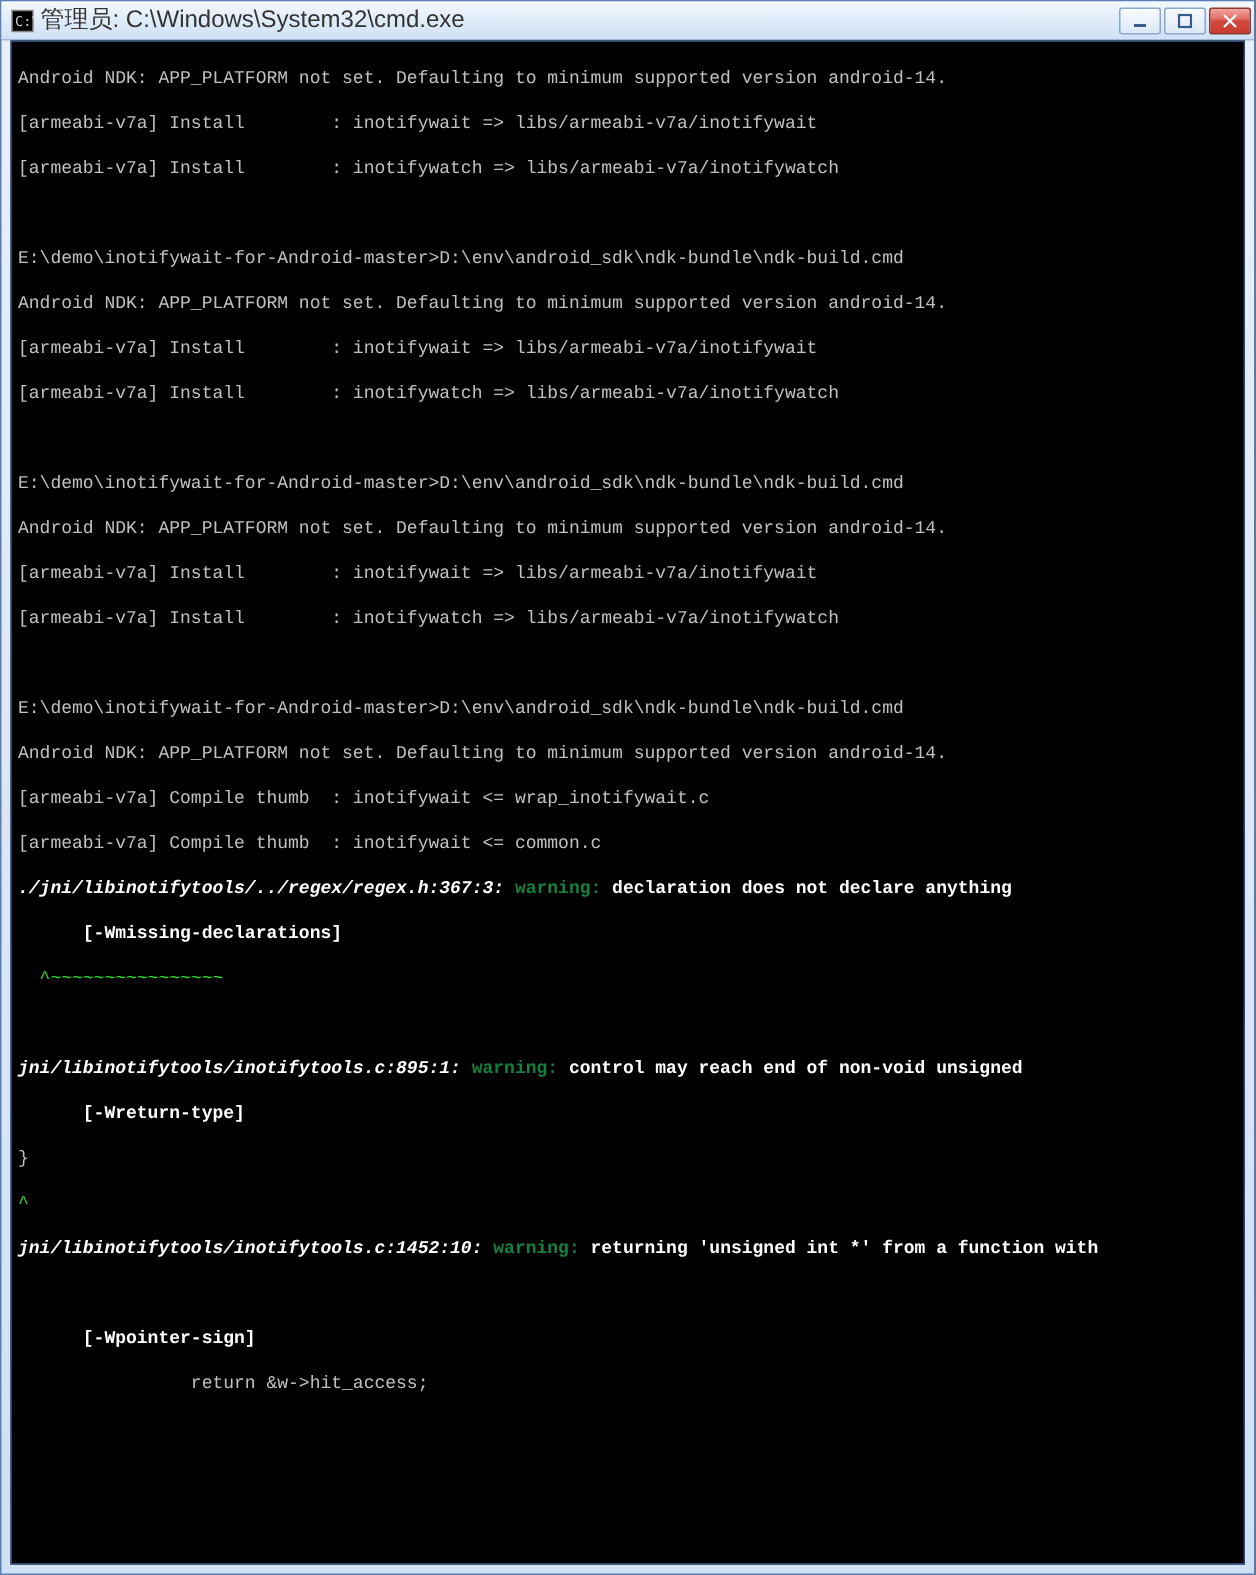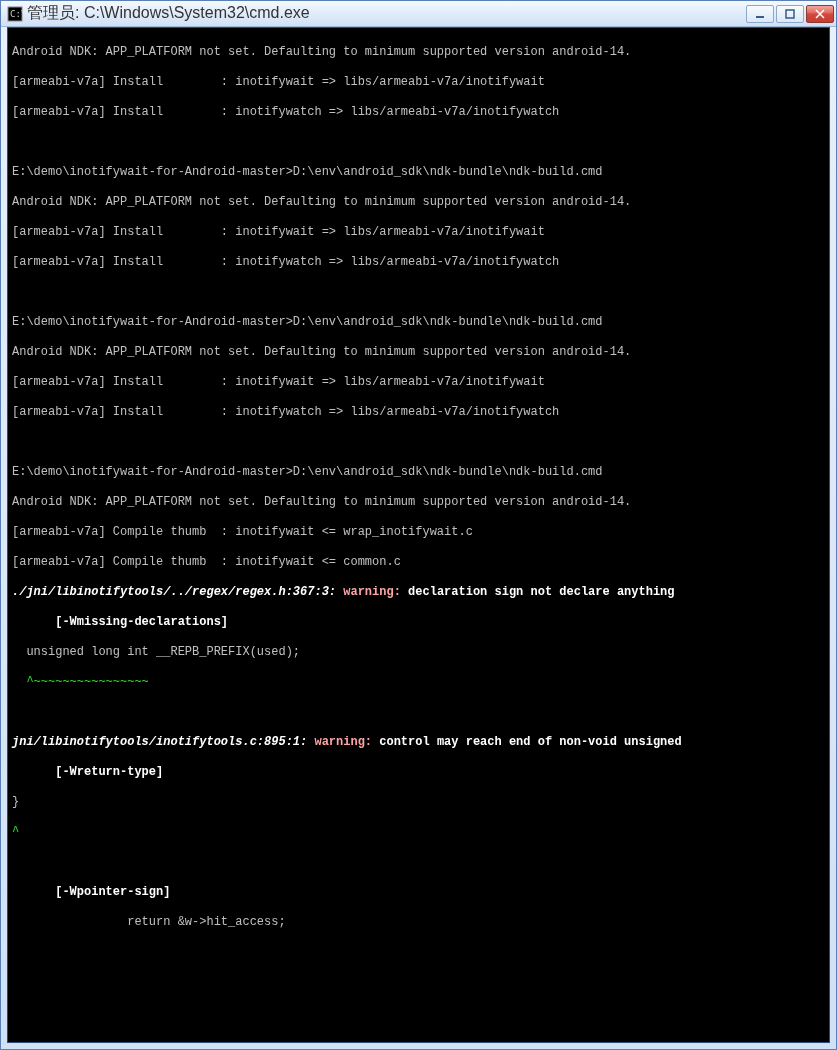--- a/index.html
+++ b/index.html
@@ -66,21 +66,21 @@
 }
 .terminal-content {
   font-family: "Consolas", "SimSun", "Courier New", monospace;
   font-size: 12px;
   line-height: 15px;
   white-space: pre;
   color: #c0c0c0;
 }
 .bold { font-weight: bold; color: #fff; }
 .path { font-weight: bold; color: #fff; font-style: italic; }
-.magenta { color: #fca5a5; font-weight: bold; }
+.magenta { color: #15803d; font-weight: bold; }
 .green { color: #30e030; }
 .blank { height: 15px; }
 </style>
 </head>
 <body>
 
 <div class="window">
   <div class="titlebar">
     <div class="titlebar-icon">
       <svg viewBox="0 0 16 16">
@@ -121,29 +121,29 @@
 <div class="blank"></div>
 <div>E:\demo\inotifywait-for-Android-master&gt;D:\env\android_sdk\ndk-bundle\ndk-build.cmd</div>
 <div>Android NDK: APP_PLATFORM not set. Defaulting to minimum supported version android-14.</div>
 <div>[armeabi-v7a] Install        : inotifywait =&gt; libs/armeabi-v7a/inotifywait</div>
 <div>[armeabi-v7a] Install        : inotifywatch =&gt; libs/armeabi-v7a/inotifywatch</div>
 <div class="blank"></div>
 <div>E:\demo\inotifywait-for-Android-master&gt;D:\env\android_sdk\ndk-bundle\ndk-build.cmd</div>
 <div>Android NDK: APP_PLATFORM not set. Defaulting to minimum supported version android-14.</div>
 <div>[armeabi-v7a] Compile thumb  : inotifywait &lt;= wrap_inotifywait.c</div>
 <div>[armeabi-v7a] Compile thumb  : inotifywait &lt;= common.c</div>
-<div><span class="path">./jni/libinotifytools/../regex/regex.h:367:3: </span><span class="magenta">warning: </span><span class="bold">declaration sign not declare anything</span></div>
+<div><span class="path">./jni/libinotifytools/../regex/regex.h:367:3: </span><span class="magenta">warning: </span><span class="bold">declaration does not declare anything</span></div>
 <div class="bold">      [-Wmissing-declarations]</div>
-<div>  unsigned long int __REPB_PREFIX(used);</div>
 <div class="green">  ^~~~~~~~~~~~~~~~~</div>
 <div class="blank"></div>
 <div><span class="path">jni/libinotifytools/inotifytools.c:895:1: </span><span class="magenta">warning: </span><span class="bold">control may reach end of non-void unsigned</span></div>
 <div class="bold">      [-Wreturn-type]</div>
 <div>}</div>
 <div class="green">^</div>
+<div><span class="path">jni/libinotifytools/inotifytools.c:1452:10: </span><span class="magenta">warning: </span><span class="bold">returning 'unsigned int *' from a function with</span></div>
 <div class="blank"></div>
 <div class="bold">      [-Wpointer-sign]</div>
 <div>                return &amp;w-&gt;hit_access;</div>
 
 
 
 
 
 
 

